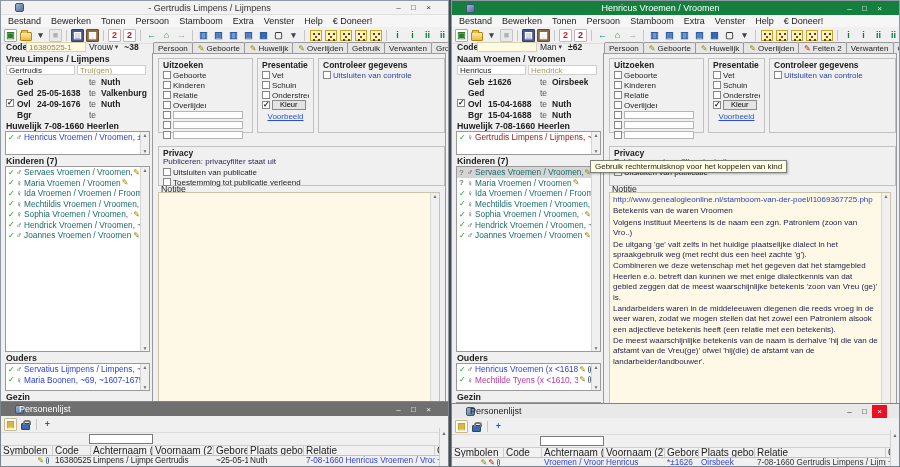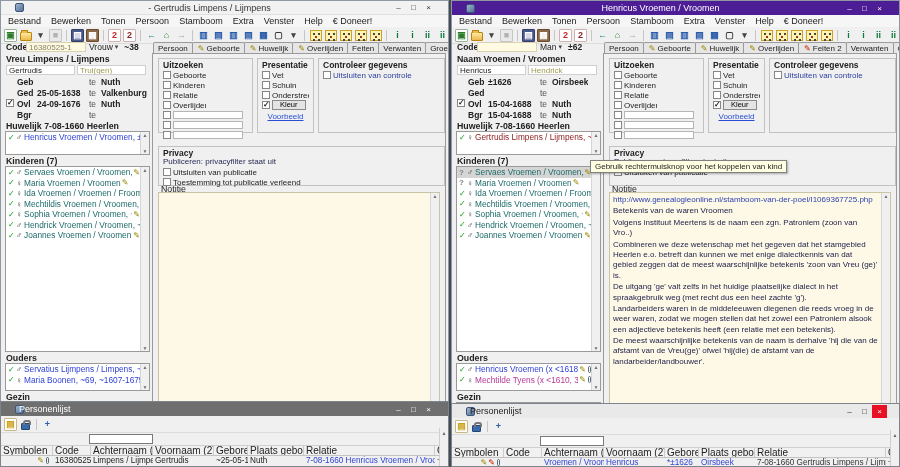--- a/index.html
+++ b/index.html
@@ -5,21 +5,21 @@
   html,body{margin:0;padding:0}
   body{width:900px;height:467px;position:relative;background:#454b52;overflow:hidden;
        font-family:"Liberation Sans",sans-serif;font-size:9px;color:#222;cursor:default}
   *{box-sizing:border-box}
 
   
   .mainwin{position:absolute;width:449px;height:441px;background:#f0f0f0;border:1px solid #8f98a3;overflow:hidden}
   .lwin{position:absolute;background:#f0f0f0;border:1px solid #7d848c;z-index:6;overflow:hidden}
 
   .tb{height:14px;display:flex;align-items:center;padding:0 12px;position:relative;flex:none}
-  .tb.active{background:#4c1d95;color:#fff}
+  .tb.active{background:#15803d;color:#fff}
   .tb.inactive{background:#f2f2f2;color:#333;border-bottom:1px solid #e0e0e0}
   .tb.darkgray{background:#6f6f6f;color:#fff}
   .tb.lightgray{background:#e9e9e9;color:#222}
   .tb-title{position:absolute;left:30px;right:60px;text-align:center;font-size:9px;white-space:nowrap;overflow:hidden}
   .tb-title.leftal{text-align:left;left:18px}
   .tb-btns{margin-left:auto;display:flex;z-index:2}
   .cbt{width:15px;height:13px;display:flex;align-items:center;justify-content:center;font-size:8px}
   .cbt.red{background:#e81123;color:#fff}
   .appico{width:9px;height:9px;flex:none;margin:0 3px 0 2px;border-radius:2px;
           background:linear-gradient(135deg,#9fb6cc,#51709b);border:1px solid #3d5578}
@@ -334,21 +334,21 @@
         </div>
         <div class="tab">
           <span class="pencil" style="color: rgb(154, 138, 0);">✎</span>
           <span>Huwelijk</span>
         </div>
         <div class="tab">
           <span class="pencil" style="color: rgb(154, 138, 0);">✎</span>
           <span>Overlijden</span>
         </div>
         <div class="tab">
-          <span>Feiten</span>
+          <span>Gebruik</span>
         </div>
         <div class="tab">
           <span>Verwanten</span>
         </div>
         <div class="tab">
           <span>Groepen</span>
         </div>
       </div>
       <div class="tabpanel">
         <div class="grp uitz">
@@ -741,22 +741,22 @@
               <span class="cb"></span>
               <span class="chklab">Uitsluiten van publicatie</span>
             </div>
           </div>
         </div>
         <div class="sechdr notl">Notitie</div>
         <div class="notitie">
           <div class="url">http://www.genealogieonline.nl/stamboom-van-der-poel/I1069367725.php</div>
           <div>Betekenis van de waren Vroomen</div>
           <div>Volgens instituut Meertens is de naam een zgn. Patroniem (zoon van Vro..)</div>
+          <div>De uitgang 'ge' valt zelfs in het huidige plaatselijke dialect in het spraakgebruik weg (met recht dus een heel zachte 'g').</div>
           <div>Combineren we deze wetenschap met het gegeven dat het stamgebied Heerlen e.o. betreft dan kunnen we met enige dialectkennis van dat gebied zeggen dat de meest waarschijnlijke betekenis 'zoon van Vreu (ge)' is.</div>
-          <div>De uitgang 'ge' valt zelfs in het huidige plaatselijke dialect in het spraakgebruik weg (met recht dus een heel zachte 'g').</div>
           <div>Landarbeiders waren in de middeleeuwen diegenen die reeds vroeg in de weer waren, zodat we mogen stellen dat het zowel een Patroniem alsook een adjectieve betekenis heeft (een relatie met een betekenis).</div>
           <div>De meest waarschijnlijke betekenis van de naam is derhalve 'hij die van de afstamt van de Vreu(ge)' ofwel 'hij(die) de afstamt van de landarbeider/landbouwer'.</div>
           <span class="sbv">
             <span>▲</span>
             <span></span>
           </span>
         </div>
       </div>
     </div>
     <div class="tooltip">Gebruik rechtermuisknop voor het koppelen van kind</div>

